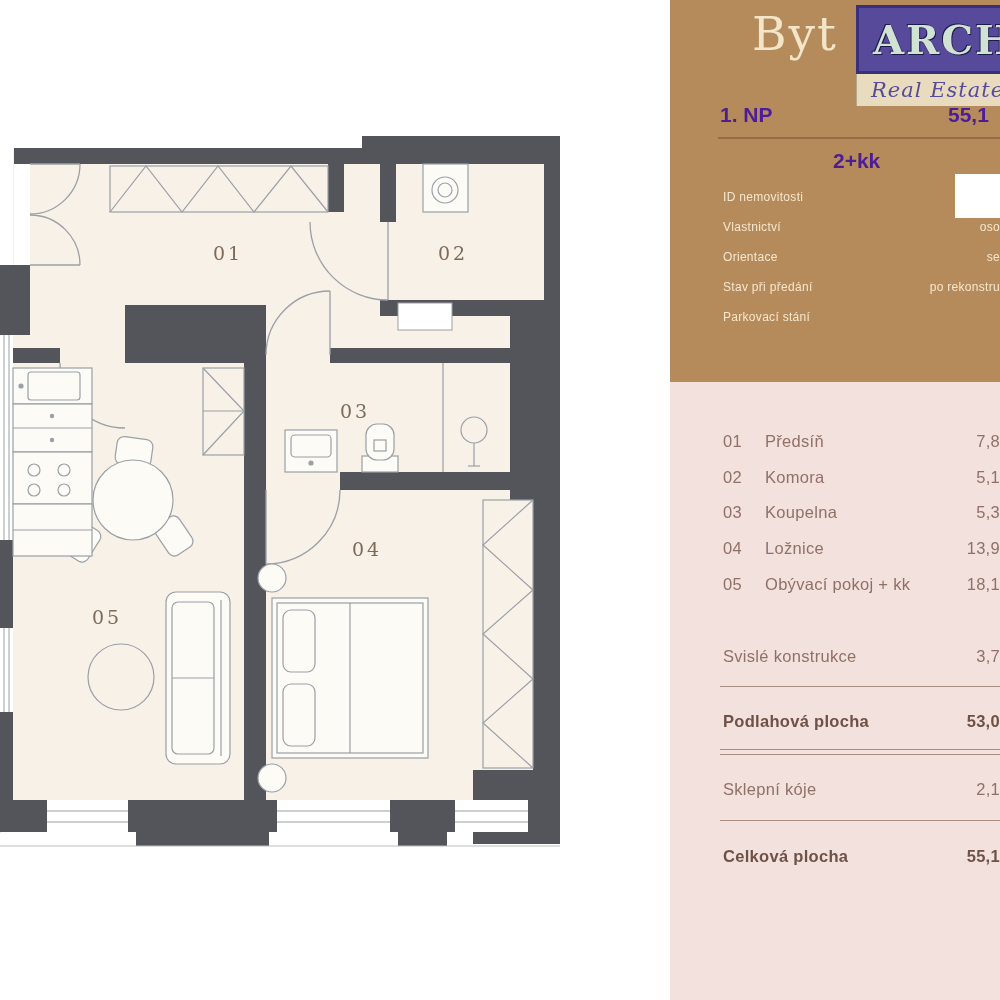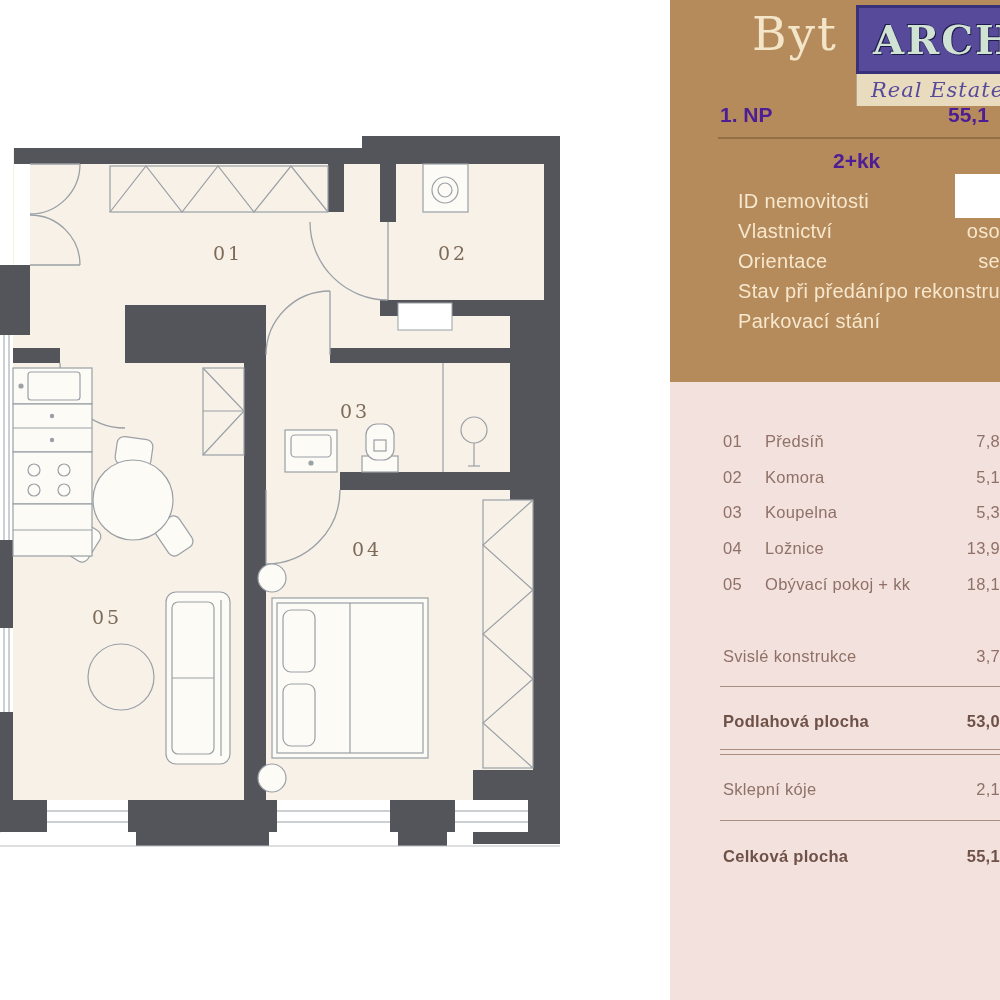--- a/index.html
+++ b/index.html
@@ -38,21 +38,21 @@
     font-family:"DejaVu Serif", serif;font-style:italic;font-size:21px;color:#584a9b;
     padding-left:14px;white-space:nowrap;letter-spacing:1px;
   }
   .summary-row{position:absolute;left:0;top:103px;width:330px;height:30px;color:#4c1d95;font-weight:bold;font-size:21px;}
   .summary-floor{position:absolute;left:50px;top:0;}
   .summary-layout{position:absolute;left:163px;top:0;margin-top:46px;}
   .summary-area{position:absolute;left:278px;top:0;white-space:nowrap;}
   .summary-divider{position:absolute;left:48px;top:137px;width:282px;height:2px;background:rgba(92,64,32,.38);}
 
   .details{position:absolute;left:53px;top:190px;width:277px;}
-  .detail-row{position:relative;height:30px;font-size:20px;color:#f6e7cd;letter-spacing:.3px;margin-left:15px;}
+  .detail-row{position:relative;height:30px;font-size:12px;color:#f6e7cd;letter-spacing:.3px;}
   .detail-label{position:absolute;left:0;top:0;white-space:nowrap;}
   .detail-value{position:absolute;right:0;top:0;white-space:nowrap;}
   .id-box{position:absolute;right:0;top:-16px;width:45px;height:44px;background:#ffffff;}
 
   .rooms{position:absolute;left:53px;top:50px;width:277px;}
   .room-row{position:relative;height:35.7px;font-size:16.5px;color:#8f7168;letter-spacing:.3px;}
   .room-num{position:absolute;left:0;top:0;}
   .room-name{position:absolute;left:42px;top:0;white-space:nowrap;}
   .room-area{position:absolute;right:0;top:0;white-space:nowrap;}
 

